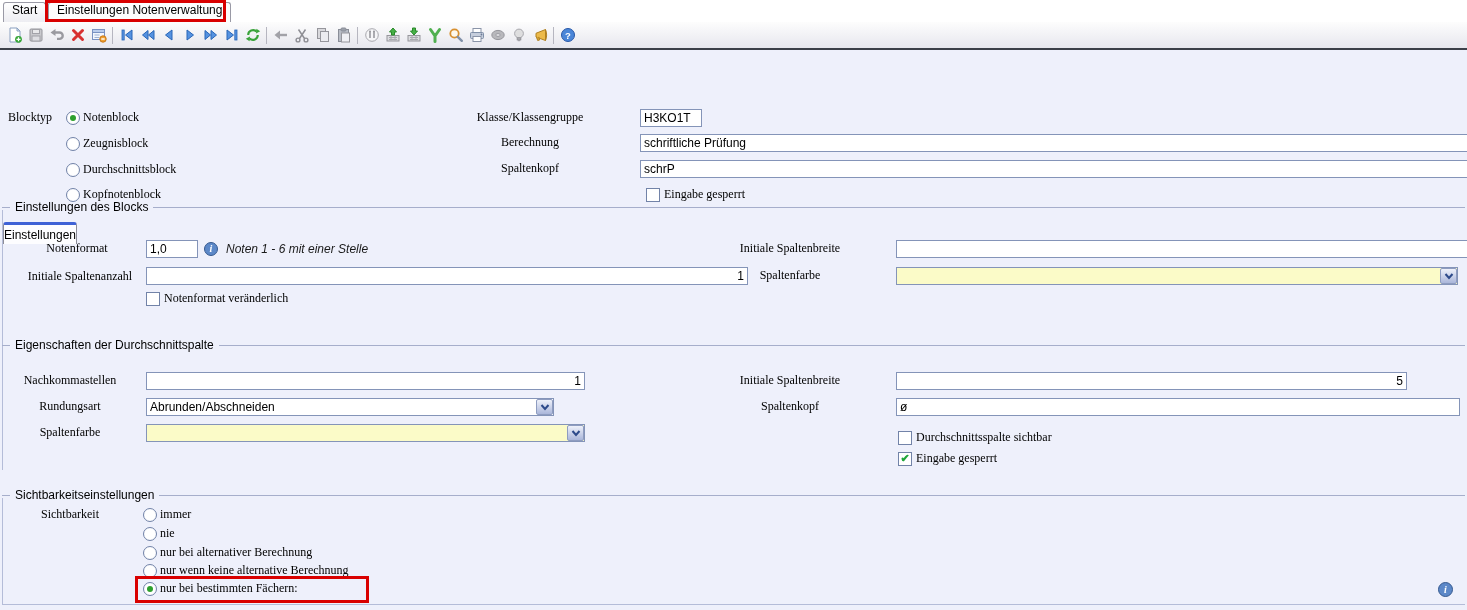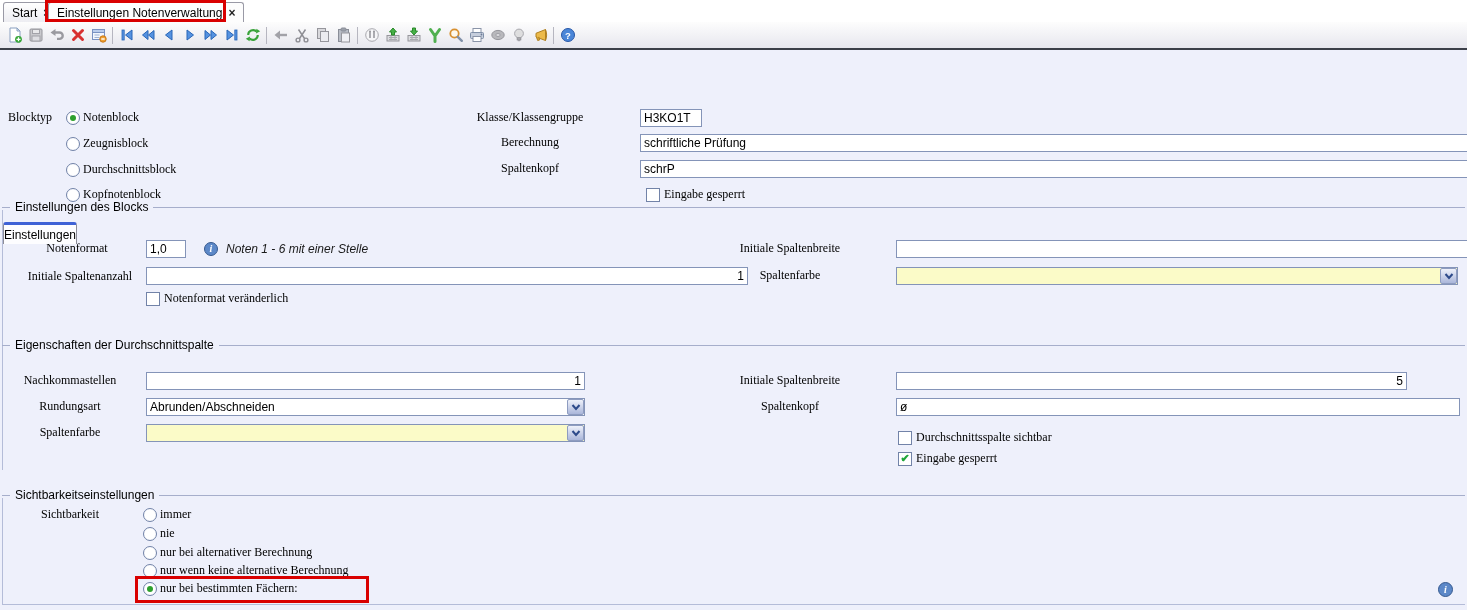--- a/index.html
+++ b/index.html
@@ -3,21 +3,21 @@
 <meta charset="utf-8">
 <style>
   html,body{margin:0;padding:0;background:#fff;}
   #app{position:relative;width:1467px;height:610px;overflow:hidden;
        font-family:"Liberation Sans",sans-serif;font-size:12px;color:#000;background:#fff;}
 
   
   .tabbar{position:absolute;left:0;top:0;width:100%;height:22px;background:#fff;}
   .dtab{position:absolute;top:2px;height:19px;display:flex;align-items:center;gap:6px;
         padding:0 8px;border:1px solid #9a9aa6;border-bottom:none;border-radius:3px 3px 0 0;
-        background:linear-gradient(#ffffff,#ededf2);cursor:default;}
+        background:linear-gradient(#ffffff,#ededf2);cursor:default;flex-direction:column;}
   .dtab.active{background:#fdfdfd;}
   .dtab .x{font-weight:bold;font-size:12px;line-height:12px;color:#222;}
   .annotation{position:absolute;border:3px solid #d90000;box-sizing:border-box;pointer-events:none;}
 
   
   .toolbar{position:absolute;left:0;top:22px;width:100%;height:26px;
            background:linear-gradient(#fdfdfd,#e7e7ee);display:flex;align-items:center;padding-left:4px;box-sizing:border-box;}
   .toolbar-underline{position:absolute;left:0;top:48px;width:100%;height:2px;background:#3c4049;}
   .ticon{width:21px;height:20px;display:flex;align-items:center;justify-content:center;border-radius:2px;}
   .tsep{width:1px;height:17px;background:#b6b6c0;margin:0 3px;}
@@ -289,21 +289,21 @@
     </div>
 
     <div class="fstitle" style="top:150px">
       <span class="dash"></span>
       <span>Einstellungen des Blocks</span>
       <span class="rule"></span>
     </div>
     <div class="fsleft" style="left:2px;top:160px;height:170px"></div>
 
     <div class="lbl r" style="left:7px;top:191px;width:140px">Notenformat</div>
-    <input class="tbx" style="left: 146px; top: 190px; width: 40px;" value="1,0">
+    <input class="tbx" style="left: 146px; top: 190px; width: 52px;" value="1,0">
     <span class="infoicon" style="left:204px;top:192px">
         <span>i</span>
       </span>
     <div class="hint" style="left:226px;top:192px">Noten 1 - 6 mit einer Stelle</div>
 
     <div class="lbl r" style="left:690px;top:191px;width:200px">Initiale Spaltenbreite</div>
     <input class="tbx num" style="left: 896px; top: 190px; width: 640px;" value="34">
 
     <div class="lbl r" style="left:0;top:219px;width:160px">Initiale Spaltenanzahl</div>
     <input class="tbx num" style="left: 146px; top: 217px; width: 602px;" value="1">
@@ -328,21 +328,21 @@
     </div>
     <div class="fsleft" style="left:2px;top:298px;height:122px"></div>
 
     <div class="lbl r" style="left:0;top:323px;width:140px">Nachkommastellen</div>
     <input class="tbx num" style="left: 146px; top: 322px; width: 439px;" value="1">
 
     <div class="lbl r" style="left:690px;top:323px;width:200px">Initiale Spaltenbreite</div>
     <input class="tbx num" style="left: 896px; top: 322px; width: 511px;" value="5">
 
     <div class="lbl r" style="left:0;top:349px;width:140px">Rundungsart</div>
-    <div class="combo" style="left:146px;top:348px;width:439px">
+    <div class="combo" style="left:146px;top:348px;width:408px">
       <span class="val">Abrunden/Abschneiden</span>
       <span class="btn">
           <svg width="12" height="10" viewBox="0 0 12 10">
             <path d="M2.5 3l3.5 4 3.5-4" fill="none" stroke="#2d4a8a" stroke-width="2"></path>
           </svg>
         </span>
     </div>
 
     <div class="lbl r" style="left:690px;top:349px;width:200px">Spaltenkopf</div>
     <input class="tbx" style="left: 896px; top: 348px; width: 564px;" value="ø">

